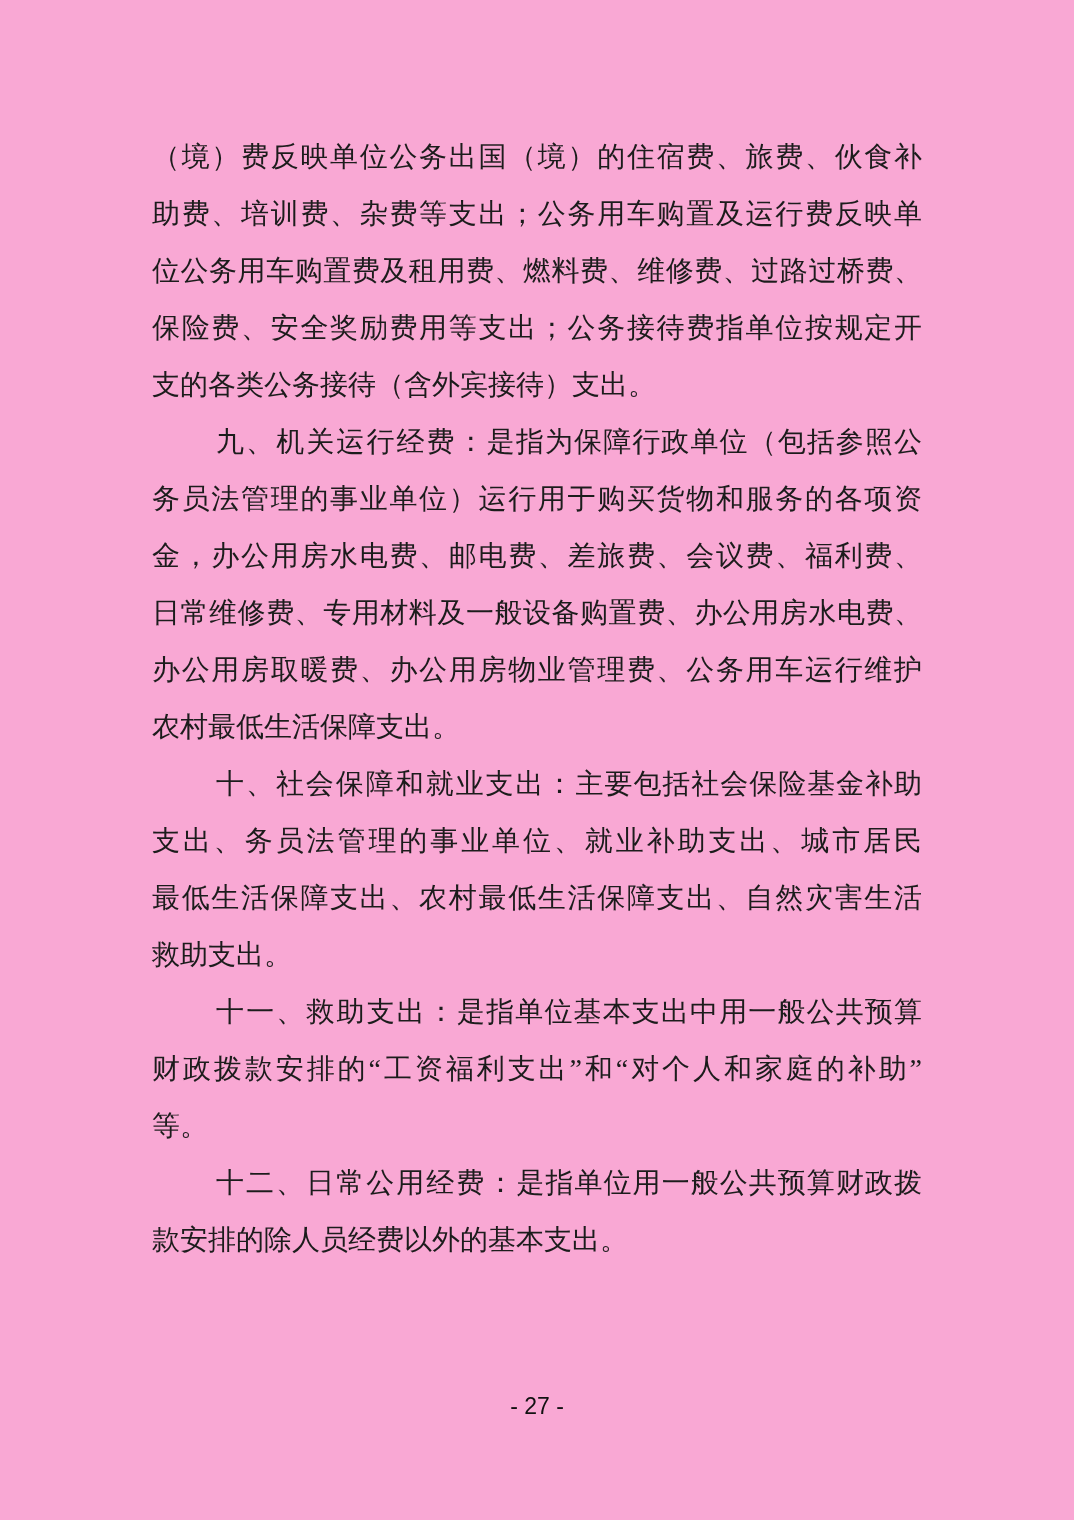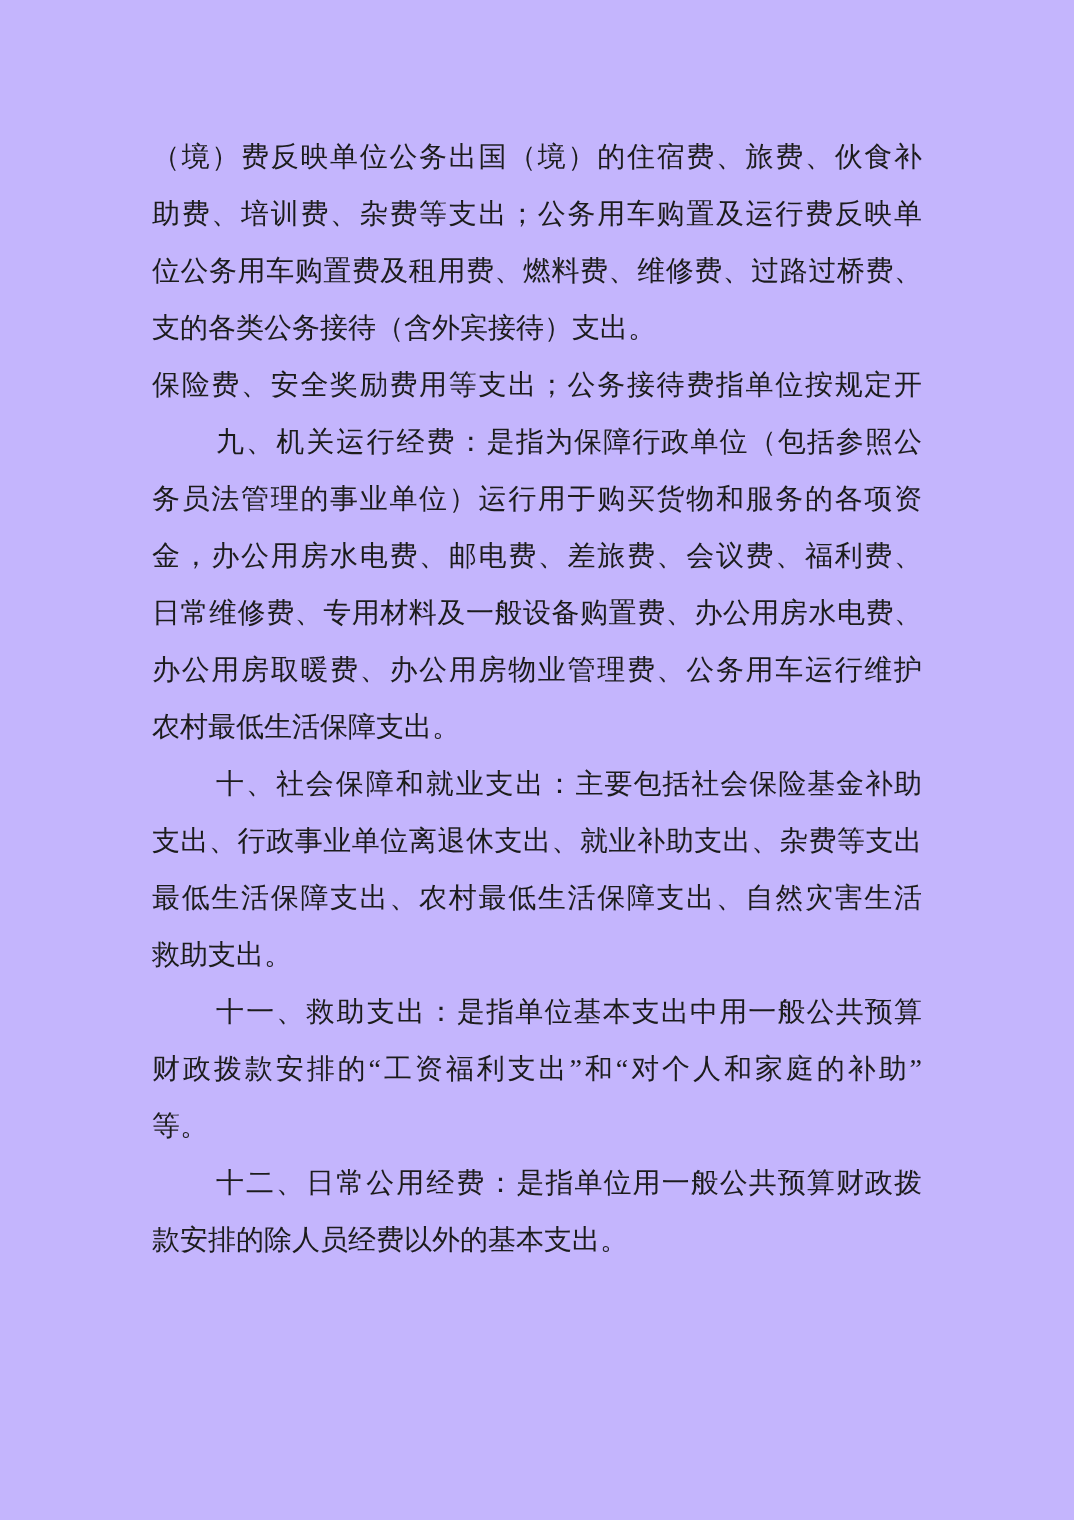--- a/index.html
+++ b/index.html
@@ -4,21 +4,21 @@
 <style>
   html, body {
     margin: 0;
     padding: 0;
     background: #ffffff;
   }
   .page {
     position: relative;
     width: 1074px;
     height: 1520px;
-    background: #c4b5fd;
+    background: #f9a8d4;
     overflow: hidden;
     font-family: "Liberation Serif", "DejaVu Serif", serif;
   }
   .content {
     position: absolute;
     left: 152px;
     top: 128px;
     width: 770px;
   }
   .para {
@@ -62,40 +62,41 @@
 </style>
 </head>
 <body>
 
 <div class="page">
   <div class="content">
       <div class="para">
         <div class="line">（境）费反映单位公务出国（境）的住宿费、旅费、伙食补</div>
         <div class="line">助费、培训费、杂费等支出；公务用车购置及运行费反映单</div>
         <div class="line">位公务用车购置费及租用费、燃料费、维修费、过路过桥费、</div>
+        <div class="line">保险费、安全奖励费用等支出；公务接待费指单位按规定开</div>
         <div class="line last">支的各类公务接待（含外宾接待）支出。</div>
-        <div class="line">保险费、安全奖励费用等支出；公务接待费指单位按规定开</div>
       </div>
       <div class="para">
         <div class="line indent"><b>九、机关运行经费：</b>是指为保障行政单位（包括参照公</div>
         <div class="line">务员法管理的事业单位）运行用于购买货物和服务的各项资</div>
         <div class="line">金，办公用房水电费、邮电费、差旅费、会议费、福利费、</div>
         <div class="line">日常维修费、专用材料及一般设备购置费、办公用房水电费、</div>
         <div class="line">办公用房取暖费、办公用房物业管理费、公务用车运行维护</div>
         <div class="line last">农村最低生活保障支出。</div>
       </div>
       <div class="para">
         <div class="line indent"><b>十、社会保障和就业支出：</b>主要包括社会保险基金补助</div>
-        <div class="line">支出、行政事业单位离退休支出、就业补助支出、杂费等支出</div>
+        <div class="line">支出、务员法管理的事业单位、就业补助支出、城市居民</div>
         <div class="line">最低生活保障支出、农村最低生活保障支出、自然灾害生活</div>
         <div class="line last">救助支出。</div>
       </div>
       <div class="para">
         <div class="line indent"><b>十一、救助支出：</b>是指单位基本支出中用一般公共预算</div>
         <div class="line">财政拨款安排的“工资福利支出”和“对个人和家庭的补助”</div>
         <div class="line last">等。</div>
       </div>
       <div class="para">
         <div class="line indent"><b>十二、日常公用经费：</b>是指单位用一般公共预算财政拨</div>
         <div class="line last">款安排的除人员经费以外的基本支出。</div>
       </div>
     </div>
+  <div class="pagenum">- 27 -</div>
 </div>
 
 </body></html>

